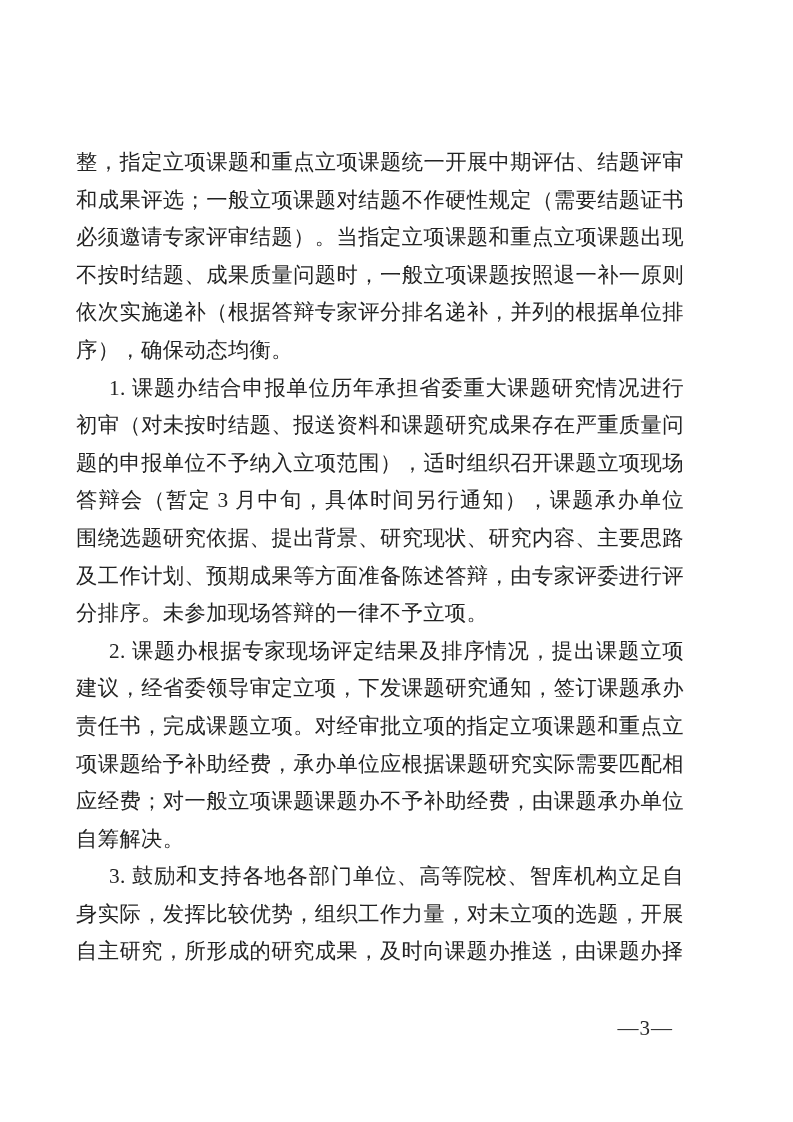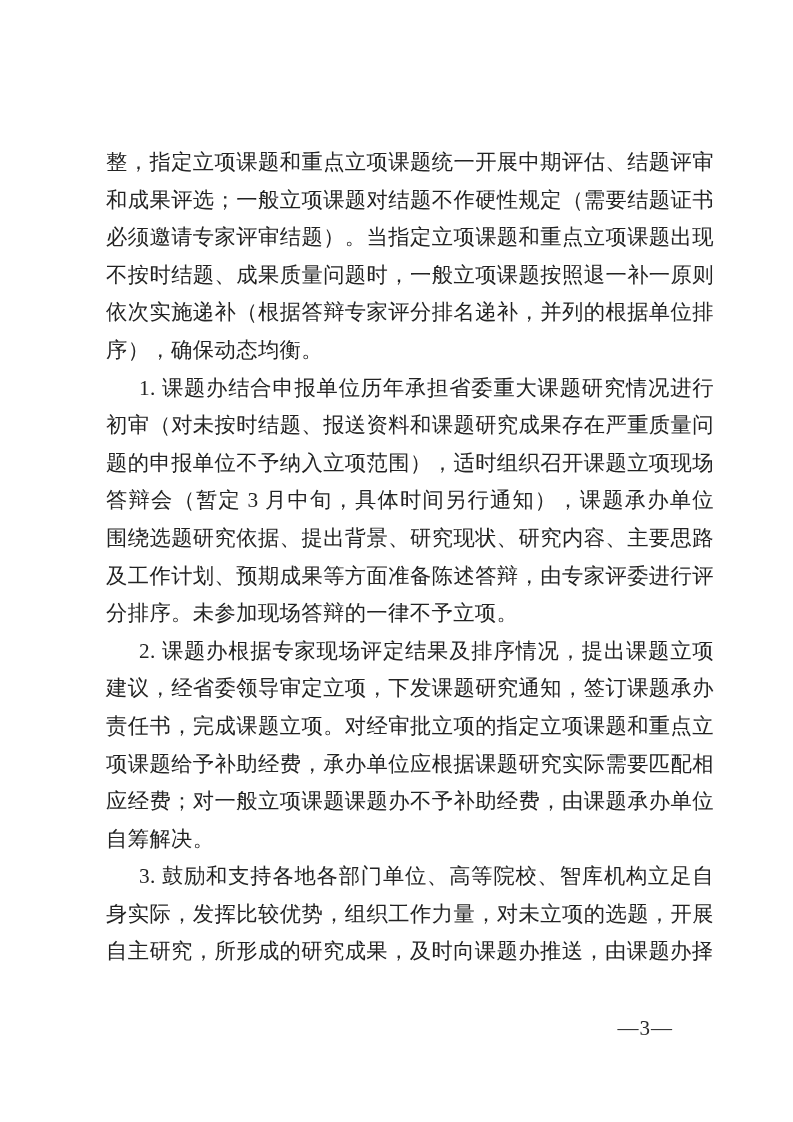--- a/index.html
+++ b/index.html
@@ -15,21 +15,21 @@
   .page {
     position: relative;
     width: 793px;
     height: 1122px;
     background: #ffffff;
     font-family: "Liberation Serif", "DejaVu Serif", serif;
     color: #232323;
   }
   .content {
     position: absolute;
-    left: 106px;
+    left: 76px;
     top: 144px;
     width: 608px;
   }
   .para {
     margin: 0;
     padding: 0;
     font-size: 21.3px;
     line-height: 37.6px;
     letter-spacing: 0.4px;
     text-align: justify;

